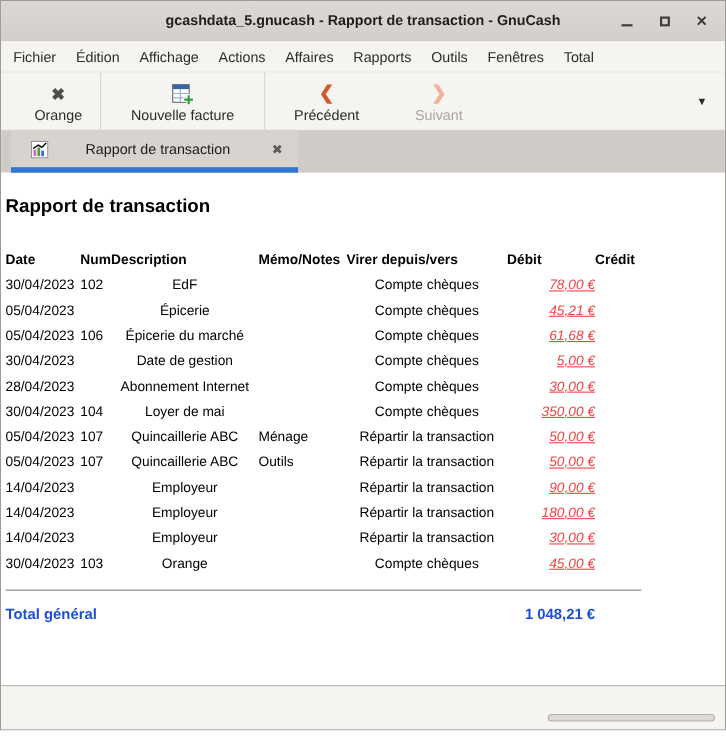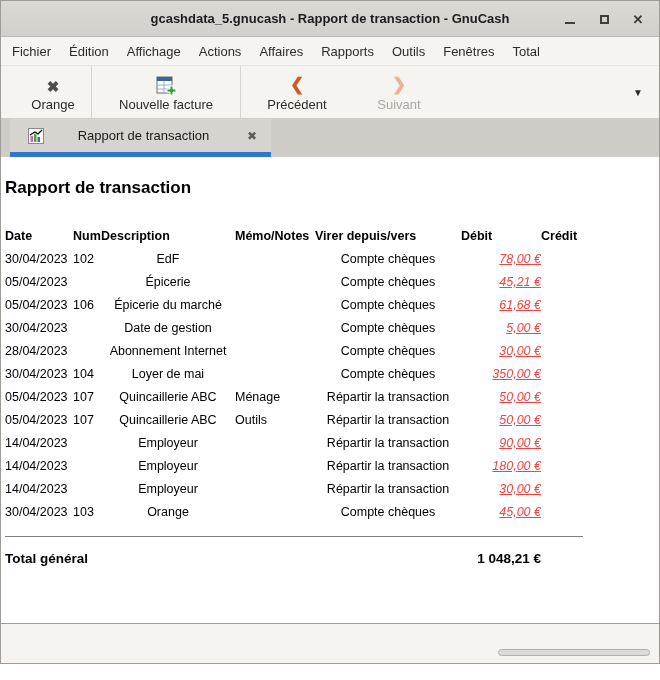--- a/index.html
+++ b/index.html
@@ -86,21 +86,21 @@
   col.c-memo{width:80px;}col.c-xfer{width:146px;}col.c-debit{width:80px;}col.c-credit{width:50px;}
   td.d-date{text-align:left;}
   td.d-num{text-align:left;}
   td.d-desc{text-align:center;}
   td.d-memo{text-align:left;padding-left:6px;}
   td.d-xfer{text-align:center;padding-left:13px;}
   td.d-debit{text-align:right;padding-right:3px;}
   td.d-credit{text-align:right;}
   a.amount{color:#ef4444;font-style:italic;text-decoration:underline;}
   .total-rule{width:578px;border-top:1px solid #7f7f7f;margin:13px 0 0 4px;}
-  .total-row{width:586px;margin:14px 0 0 4px;display:flex;justify-content:space-between;font-size:13.5px;font-weight:bold;color:#000000;}
+  .total-row{width:586px;margin:14px 0 0 4px;display:flex;justify-content:space-between;font-size:13.5px;font-weight:bold;color:#1d4ed8;}
   .total-value{padding-right:50px;}
   
   .statusbar{
     height:39px;flex:0 0 39px;
     background:#f5f4f1;
     position:relative;
   }
   .progressbar{
     position:absolute;right:9px;top:25px;
     width:152px;height:7px;

